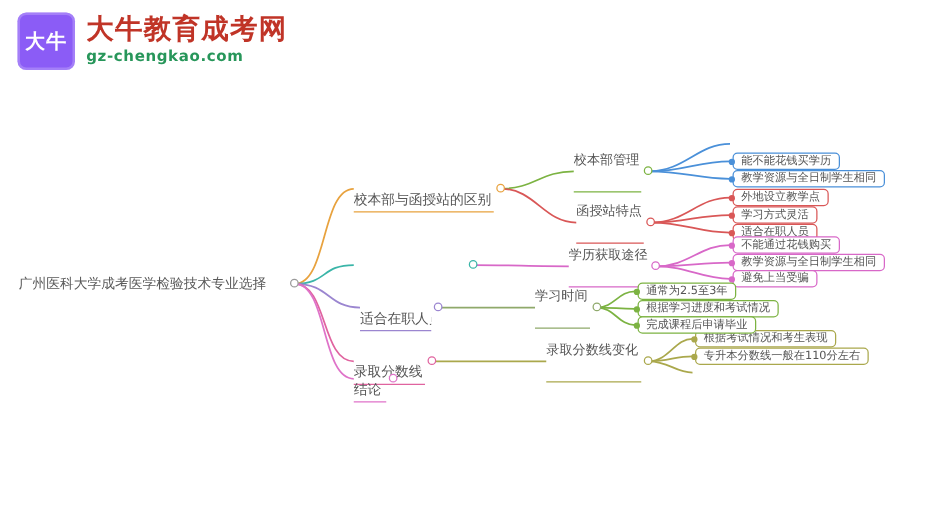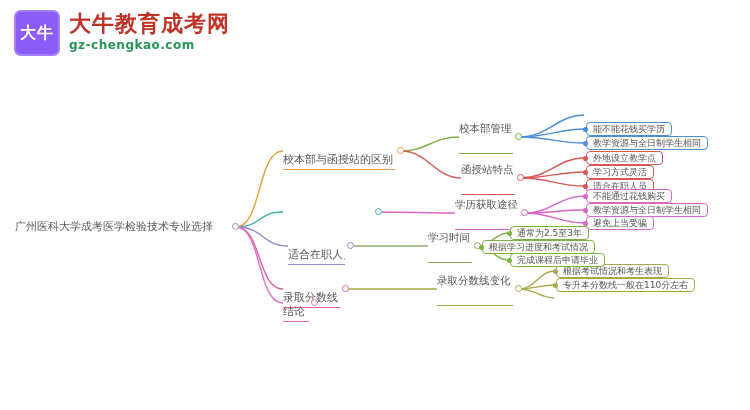--- a/index.html
+++ b/index.html
@@ -134,19 +134,19 @@
 
   <div class="leaf b-red" style="left:586px;top:151px">外地设立教学点</div>
   <div class="leaf b-red" style="left:586px;top:165px">学习方式灵活</div>
   <div class="leaf b-red" style="left:586px;top:179px">适合在职人员</div>
 
   <div class="leaf b-magenta" style="left:586px;top:189px">不能通过花钱购买</div>
   <div class="leaf b-magenta" style="left:586px;top:203px">教学资源与全日制学生相同</div>
   <div class="leaf b-magenta" style="left:586px;top:216px">避免上当受骗</div>
 
   <div class="leaf b-green" style="left:510px;top:226px">通常为2.5至3年</div>
-  <div class="leaf b-green" style="left:482px;top:240px">根据学习进度和考试情况</div>
+  <div class="leaf b-green" style="left:510px;top:240px">根据学习进度和考试情况</div>
   <div class="leaf b-olive" style="left:556px;top:264px">根据考试情况和考生表现</div>
 
   <div class="leaf b-green" style="left:510px;top:253px">完成课程后申请毕业</div>
   <div class="leaf b-olive" style="left:556px;top:278px">专升本分数线一般在110分左右</div>
 
 </div>
 
 </body></html>

